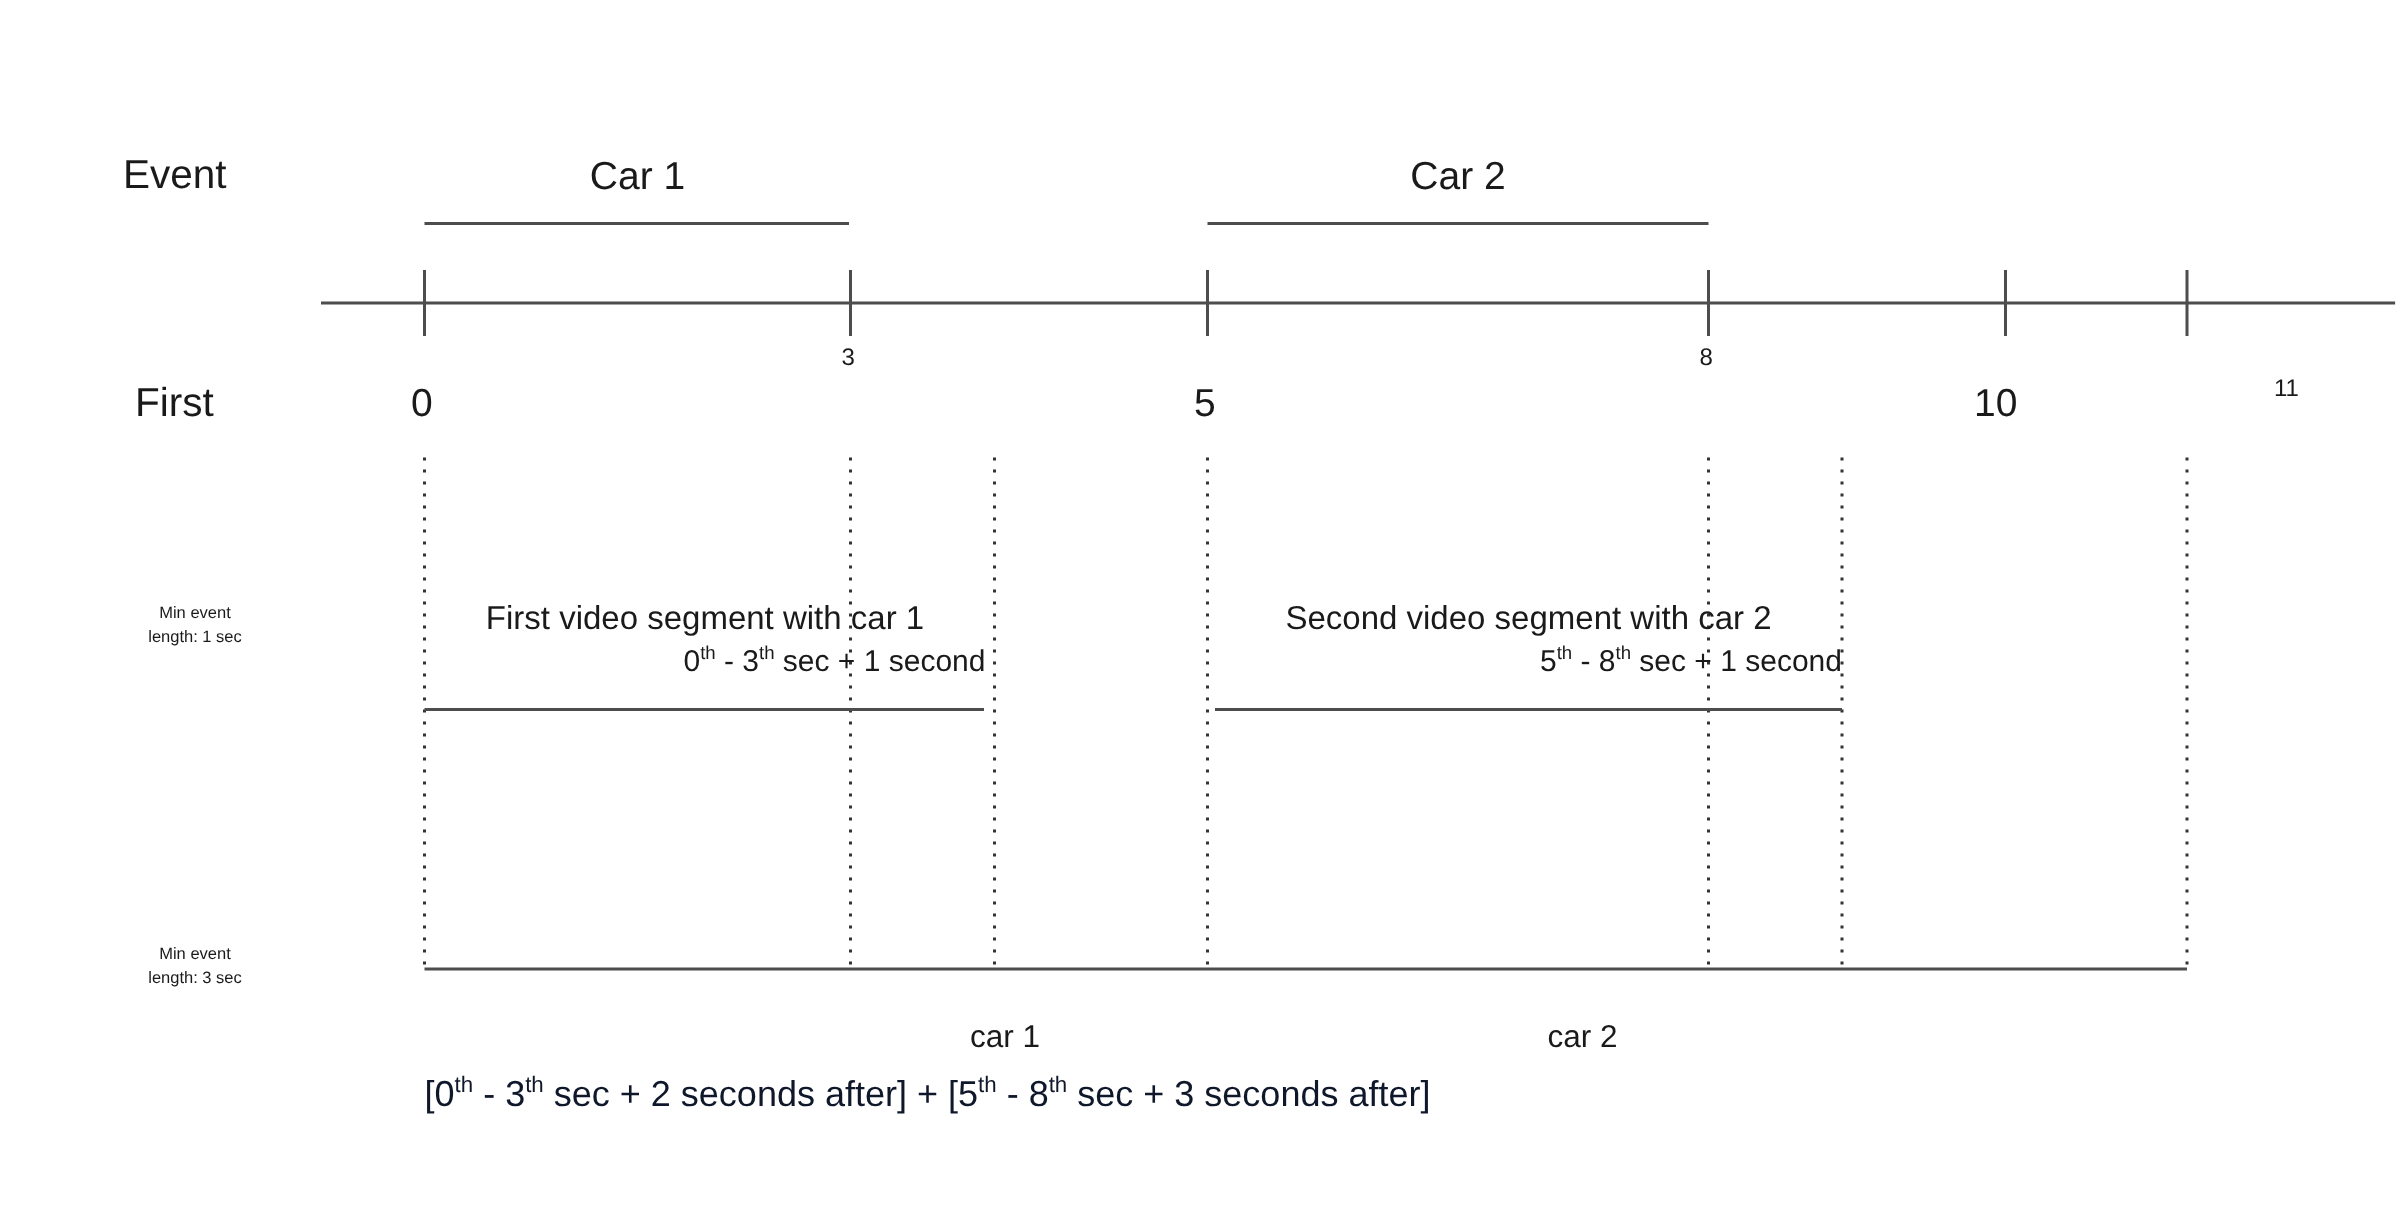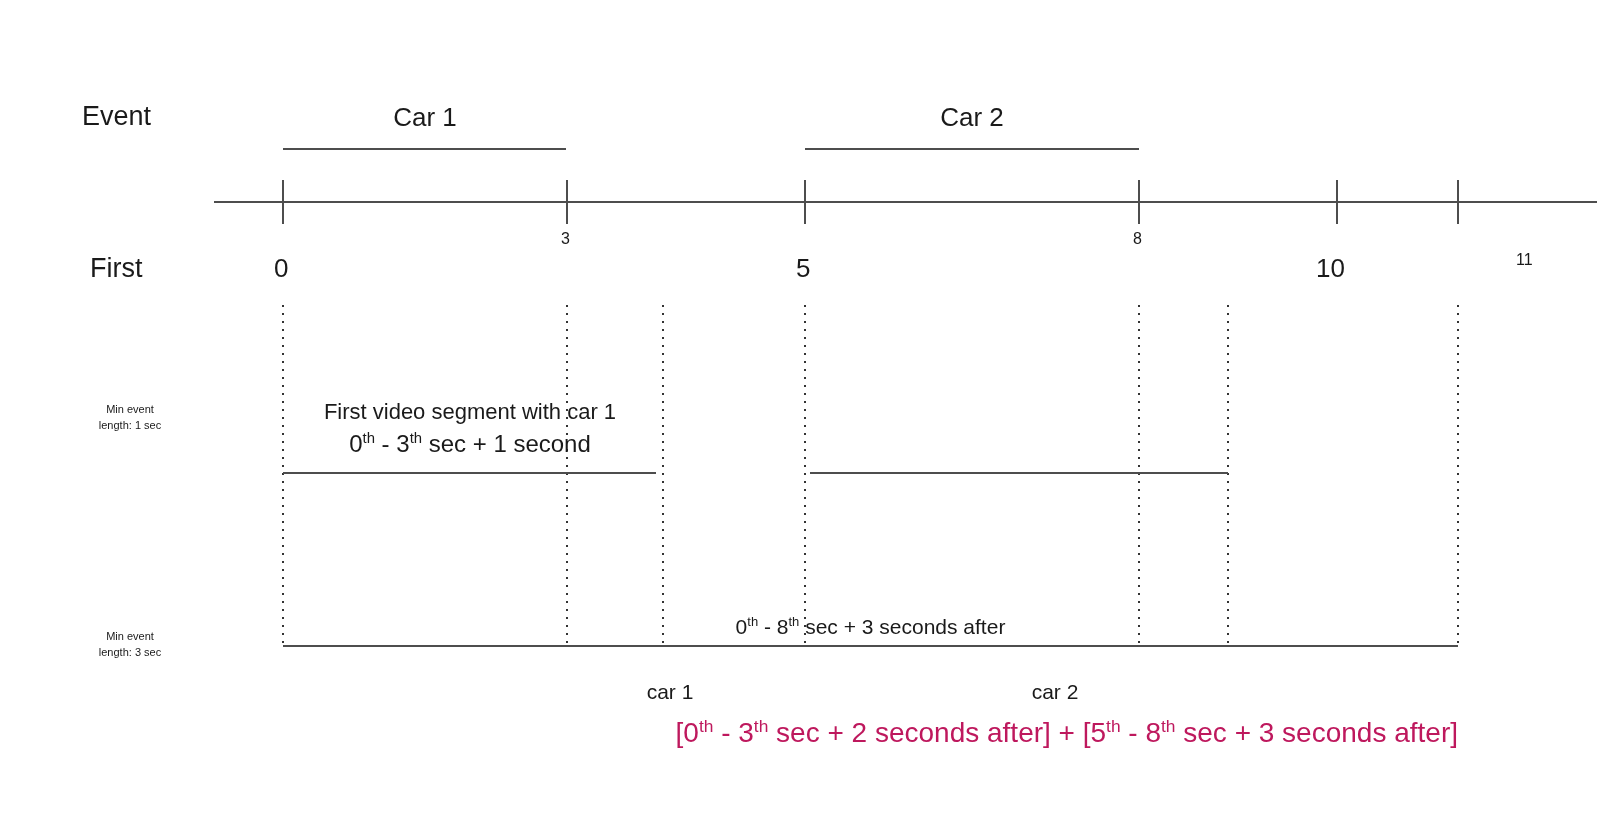--- a/index.html
+++ b/index.html
@@ -46,37 +46,38 @@
     font-size: 26px;
     color: #1a1a1a;
   }
   .seg-text {
     font-size: 22px;
     text-align: center;
     line-height: 1.42;
     color: #1a1a1a;
   }
   .seg-text .sub {
-    font-size: 24px;
+    font-size: 20px;
+    text-align: right;
   }
   .big-text {
     font-size: 30px;
     text-align: center;
     color: #1a1a1a;
   }
   .med-text {
     font-size: 21px;
     text-align: center;
     color: #1a1a1a;
   }
   .bottom-text {
-    font-size: 28px;
-    text-align: right;
+    font-size: 24px;
+    text-align: left;
     line-height: 1.5;
-    color: #be185d;
+    color: #0f172a;
   }
   sup {
     font-size: 0.62em;
     vertical-align: super;
     line-height: 0;
   }
   svg.overlay {
     position: absolute;
     left: 0;
     top: 0;
@@ -139,21 +140,24 @@
 
   <div class="lbl tick-major" style="left:274px; top:253px;">0</div>
   <div class="lbl tick-major" style="left:796px; top:253px;">5</div>
   <div class="lbl tick-major" style="left:1316px; top:253px;">10</div>
 
   <div class="lbl seg-text" style="left:283px; top:396px; width:374px;">
     <div>First video segment with car 1</div>
     <div class="sub"><span>0</span><sup>th</sup><span> - 3</span><sup>th</sup><span> sec + 1 second</span></div>
   </div>
 
+  <div class="lbl seg-text" style="left:810px; top:396px; width:418px;">
+    <div>Second video segment with car 2</div>
+    <div class="sub"><span>5</span><sup>th</sup><span> - 8</span><sup>th</sup><span> sec + 1 second</span></div>
+  </div>
 
-  <div class="lbl med-text" style="left:283px; top:615px; width:1175px;"><span>0</span><sup>th</sup><span> - 8</span><sup>th</sup><span> sec + 3 seconds after</span></div>
 
   <div class="lbl med-text" style="left:590px; top:680px; width:160px;">car 1</div>
   <div class="lbl med-text" style="left:975px; top:680px; width:160px;">car 2</div>
 
   <div class="lbl bottom-text" style="left:283px; top:712px; width:1175px;"><span>[0</span><sup>th</sup><span> - 3</span><sup>th</sup><span> sec + 2 seconds after] + [5</span><sup>th</sup><span> - 8</span><sup>th</sup><span> sec + 3 seconds after]</span></div>
 
 </div>
 
 </body></html>

